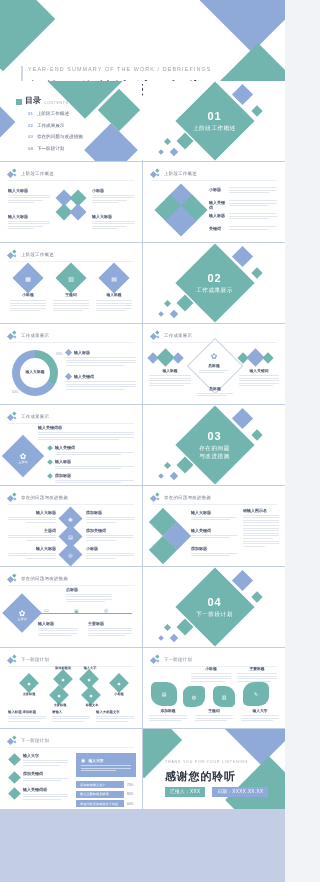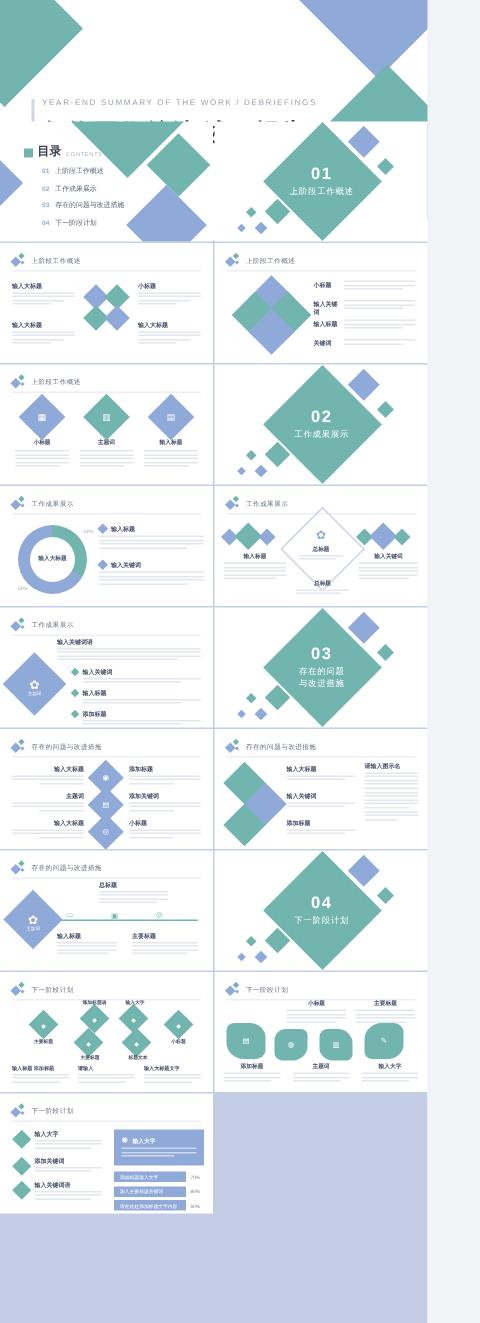--- a/index.html
+++ b/index.html
@@ -824,14 +824,25 @@
         <span class="fill" style="width:44px;">输入主要标题关键词</span>
         <span class="p">80%</span>
       </div>
       <div class="bar">
         <span class="fill" style="width:44px;">请在此处添加标题文字内容</span>
         <span class="p">60%</span>
       </div>
     </div>
   </div>
 
+  <div class="slide">
+    <div class="tk-tl"></div>
+    <div class="tk-tr"></div>
+    <div class="tk-br"></div>
+    <div class="tk-en">THANK YOU FOR YOUR LISTENING</div>
+    <div class="tk-zh">感谢您的聆听</div>
+    <div class="tk-bd">
+      <span class="bdg t">汇报人：XXX</span>
+      <span class="bdg b">日期：XXXX.XX.XX</span>
+    </div>
+  </div>
 
 </div>
 
 </body></html>

